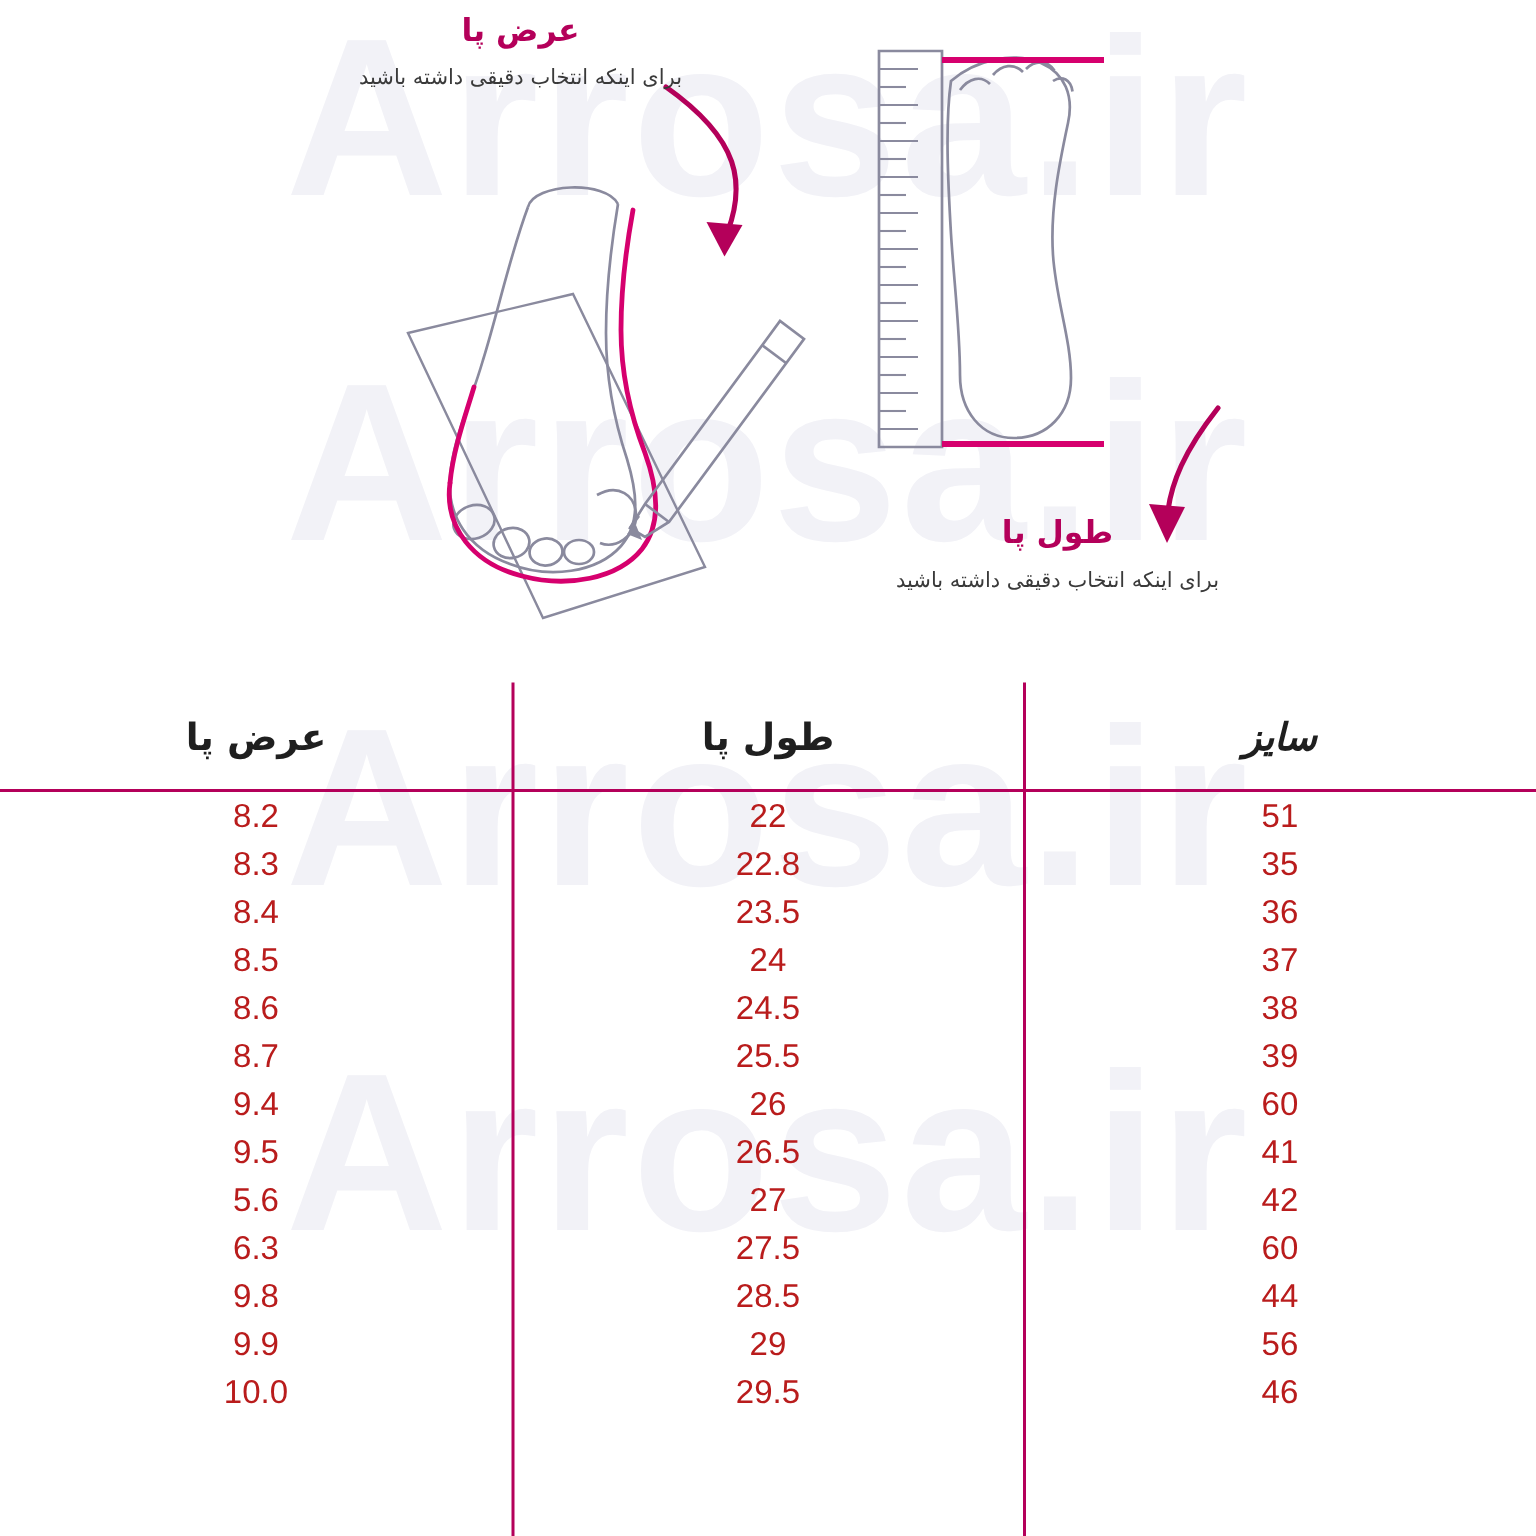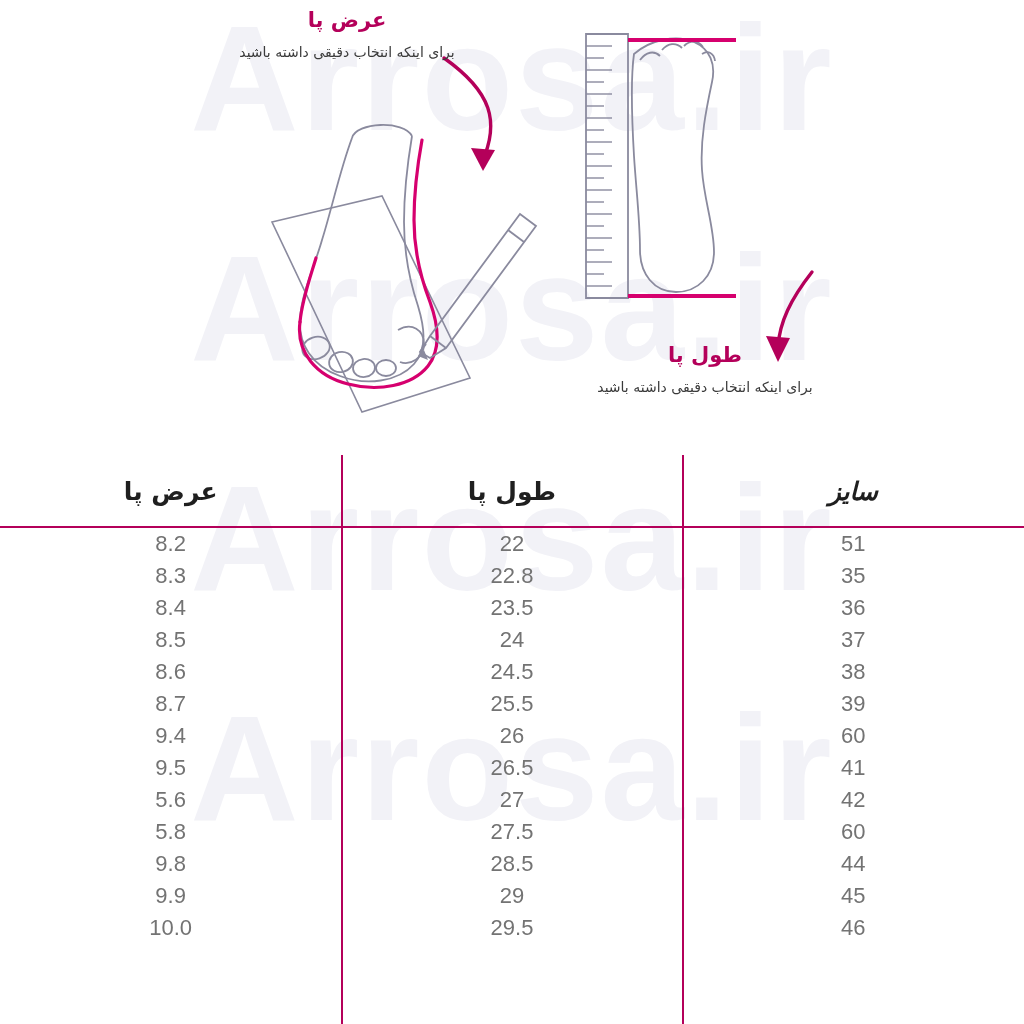--- a/index.html
+++ b/index.html
@@ -89,21 +89,21 @@
   }
   .size-table th {
     font-size: 25px;
     font-weight: bold;
     color: #1f1f1f;
     padding: 22px 0 20px 0;
     border-bottom: 2px solid #b4005a;
   }
   .size-table td {
     font-size: 22px;
-    color: #737373;
+    color: #b91c1c;
     text-align: center;
     padding: 3px 0;
     font-family: "Liberation Sans", sans-serif;
   }
   .size-table th.col-size   { width: 33.34%; font-style: italic; }
   .size-table th.col-length { width: 33.33%; }
   .size-table th.col-width  { width: 33.33%; }
 
   .vline {
     position: absolute;
@@ -278,29 +278,29 @@
           <td>9.5</td>
         </tr>
         <tr>
           <td>42</td>
           <td>27</td>
           <td>5.6</td>
         </tr>
         <tr>
           <td>60</td>
           <td>27.5</td>
-          <td>5.8</td>
+          <td>6.3</td>
         </tr>
         <tr>
           <td>44</td>
           <td>28.5</td>
           <td>9.8</td>
         </tr>
         <tr>
-          <td>45</td>
+          <td>56</td>
           <td>29</td>
           <td>9.9</td>
         </tr>
         <tr>
           <td>46</td>
           <td>29.5</td>
           <td>10.0</td>
         </tr>
       </tbody>
   </table>

